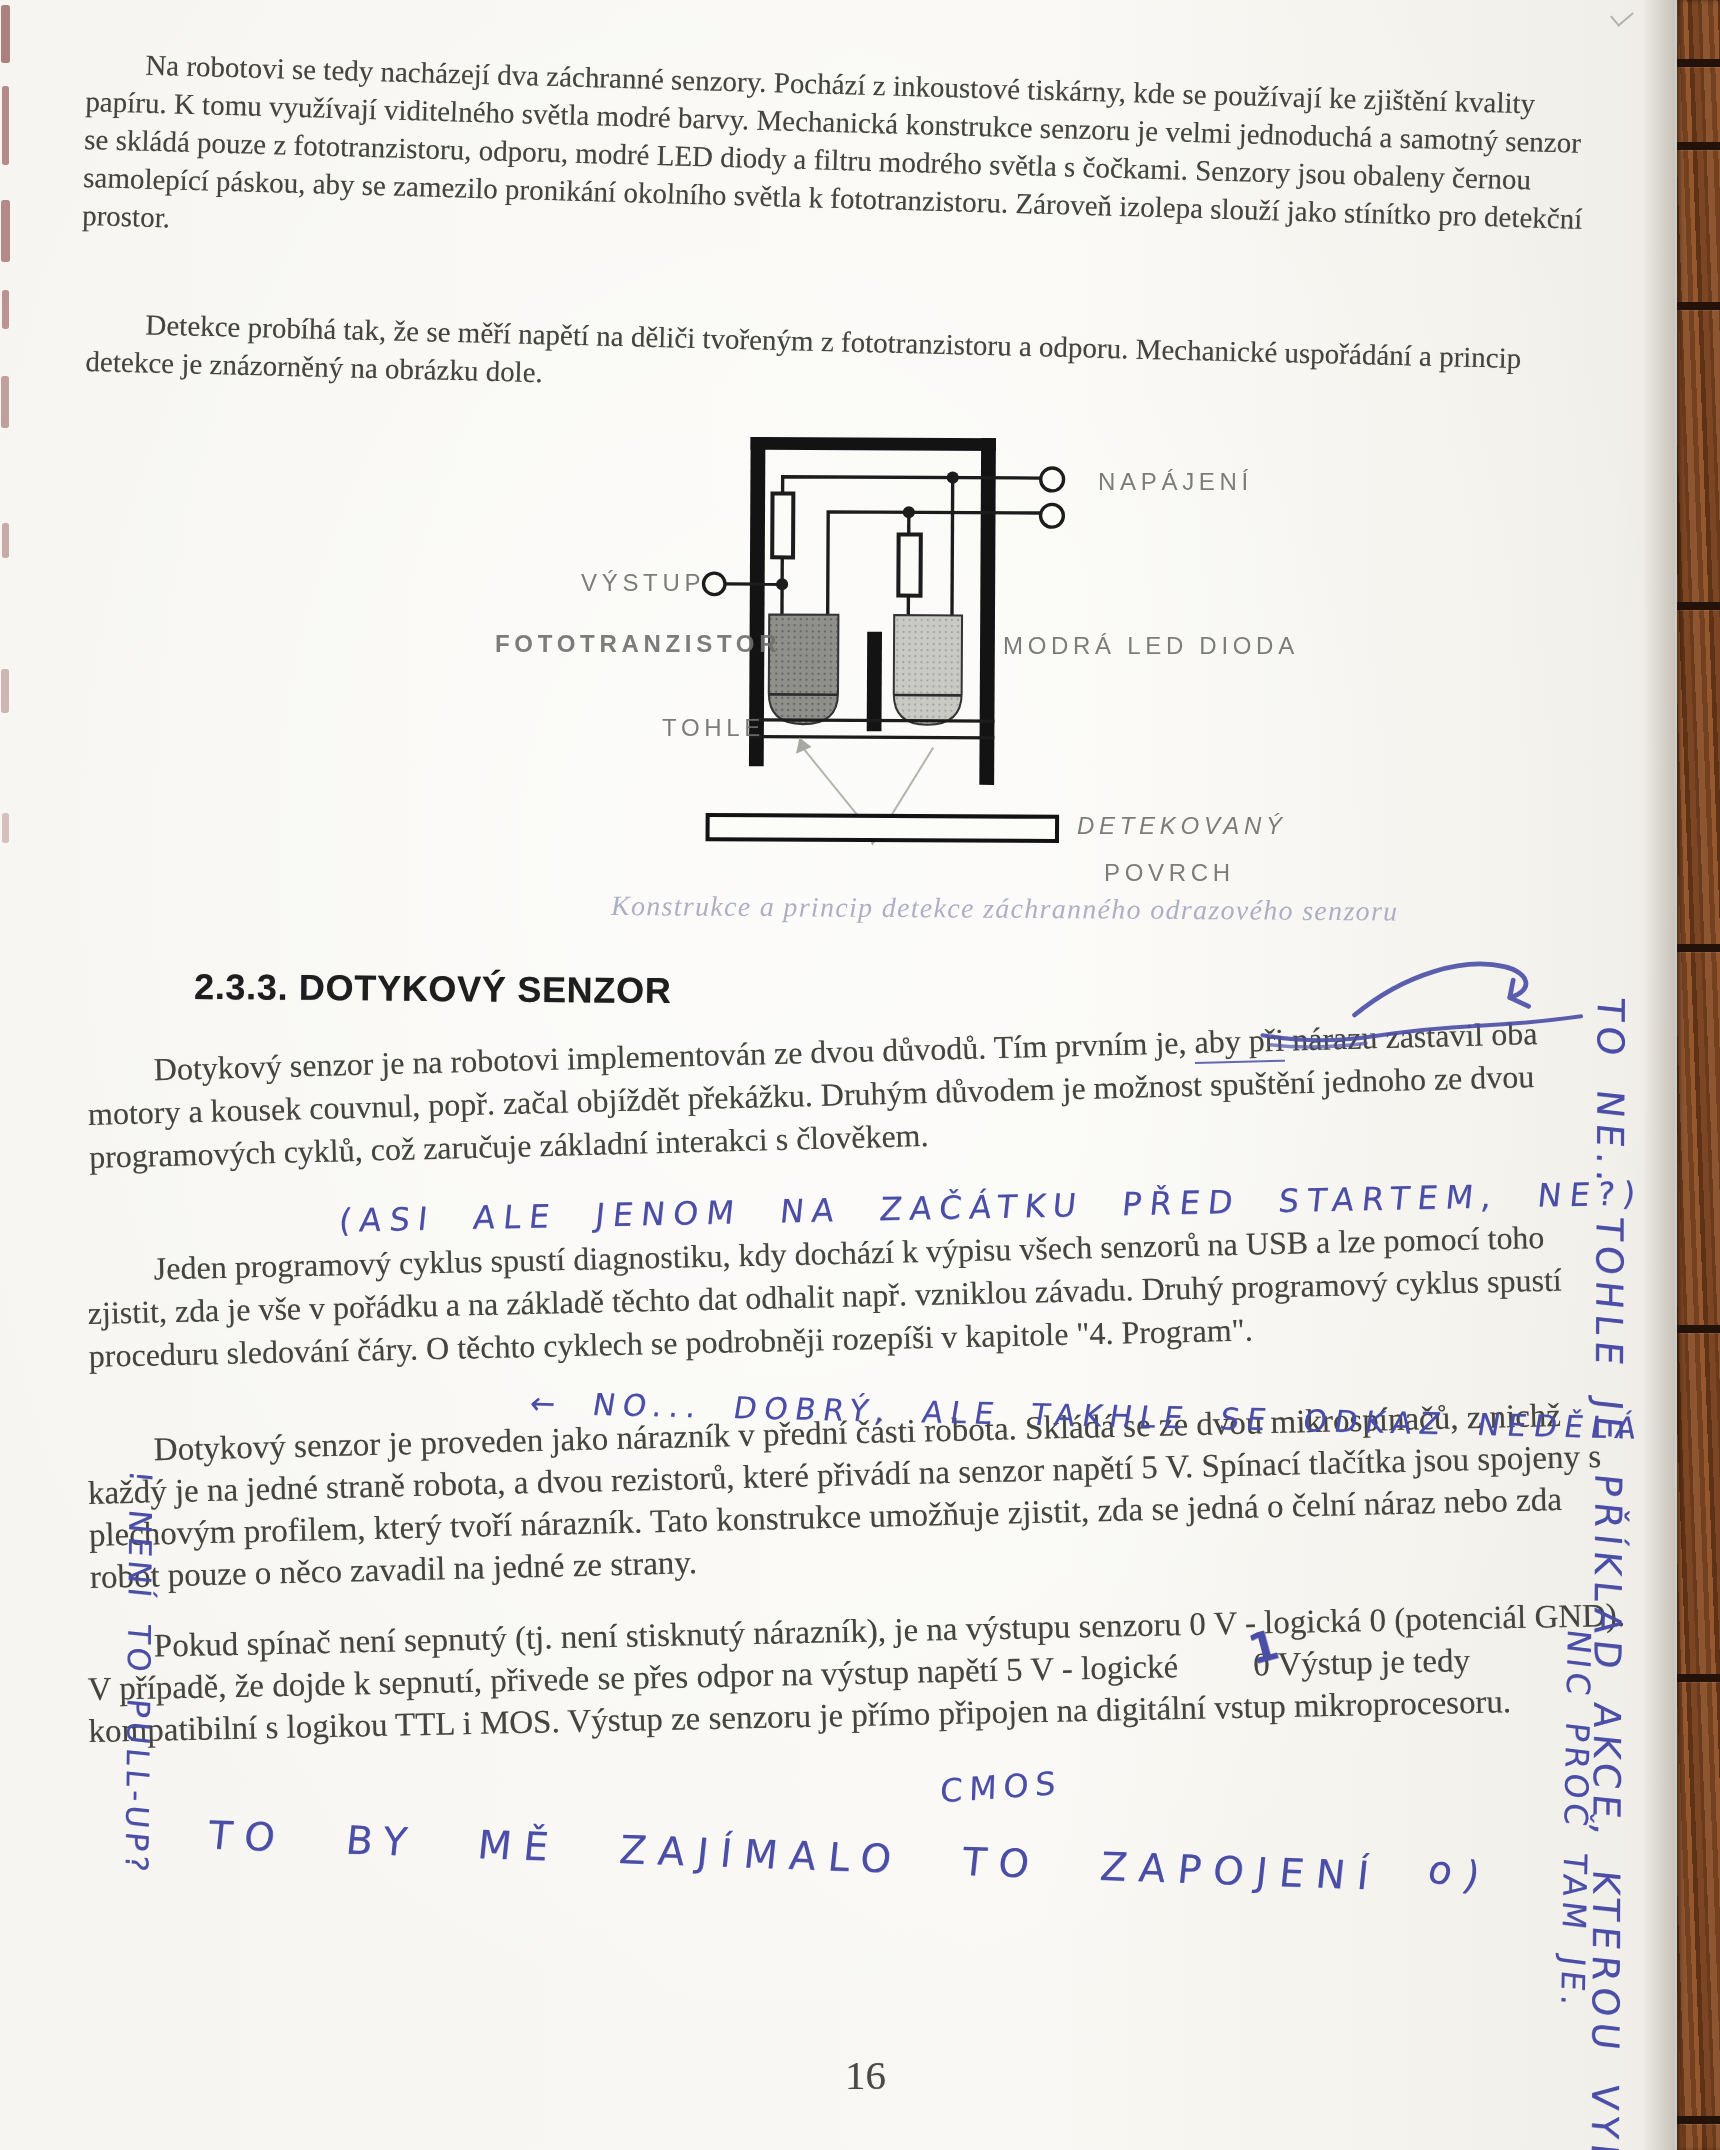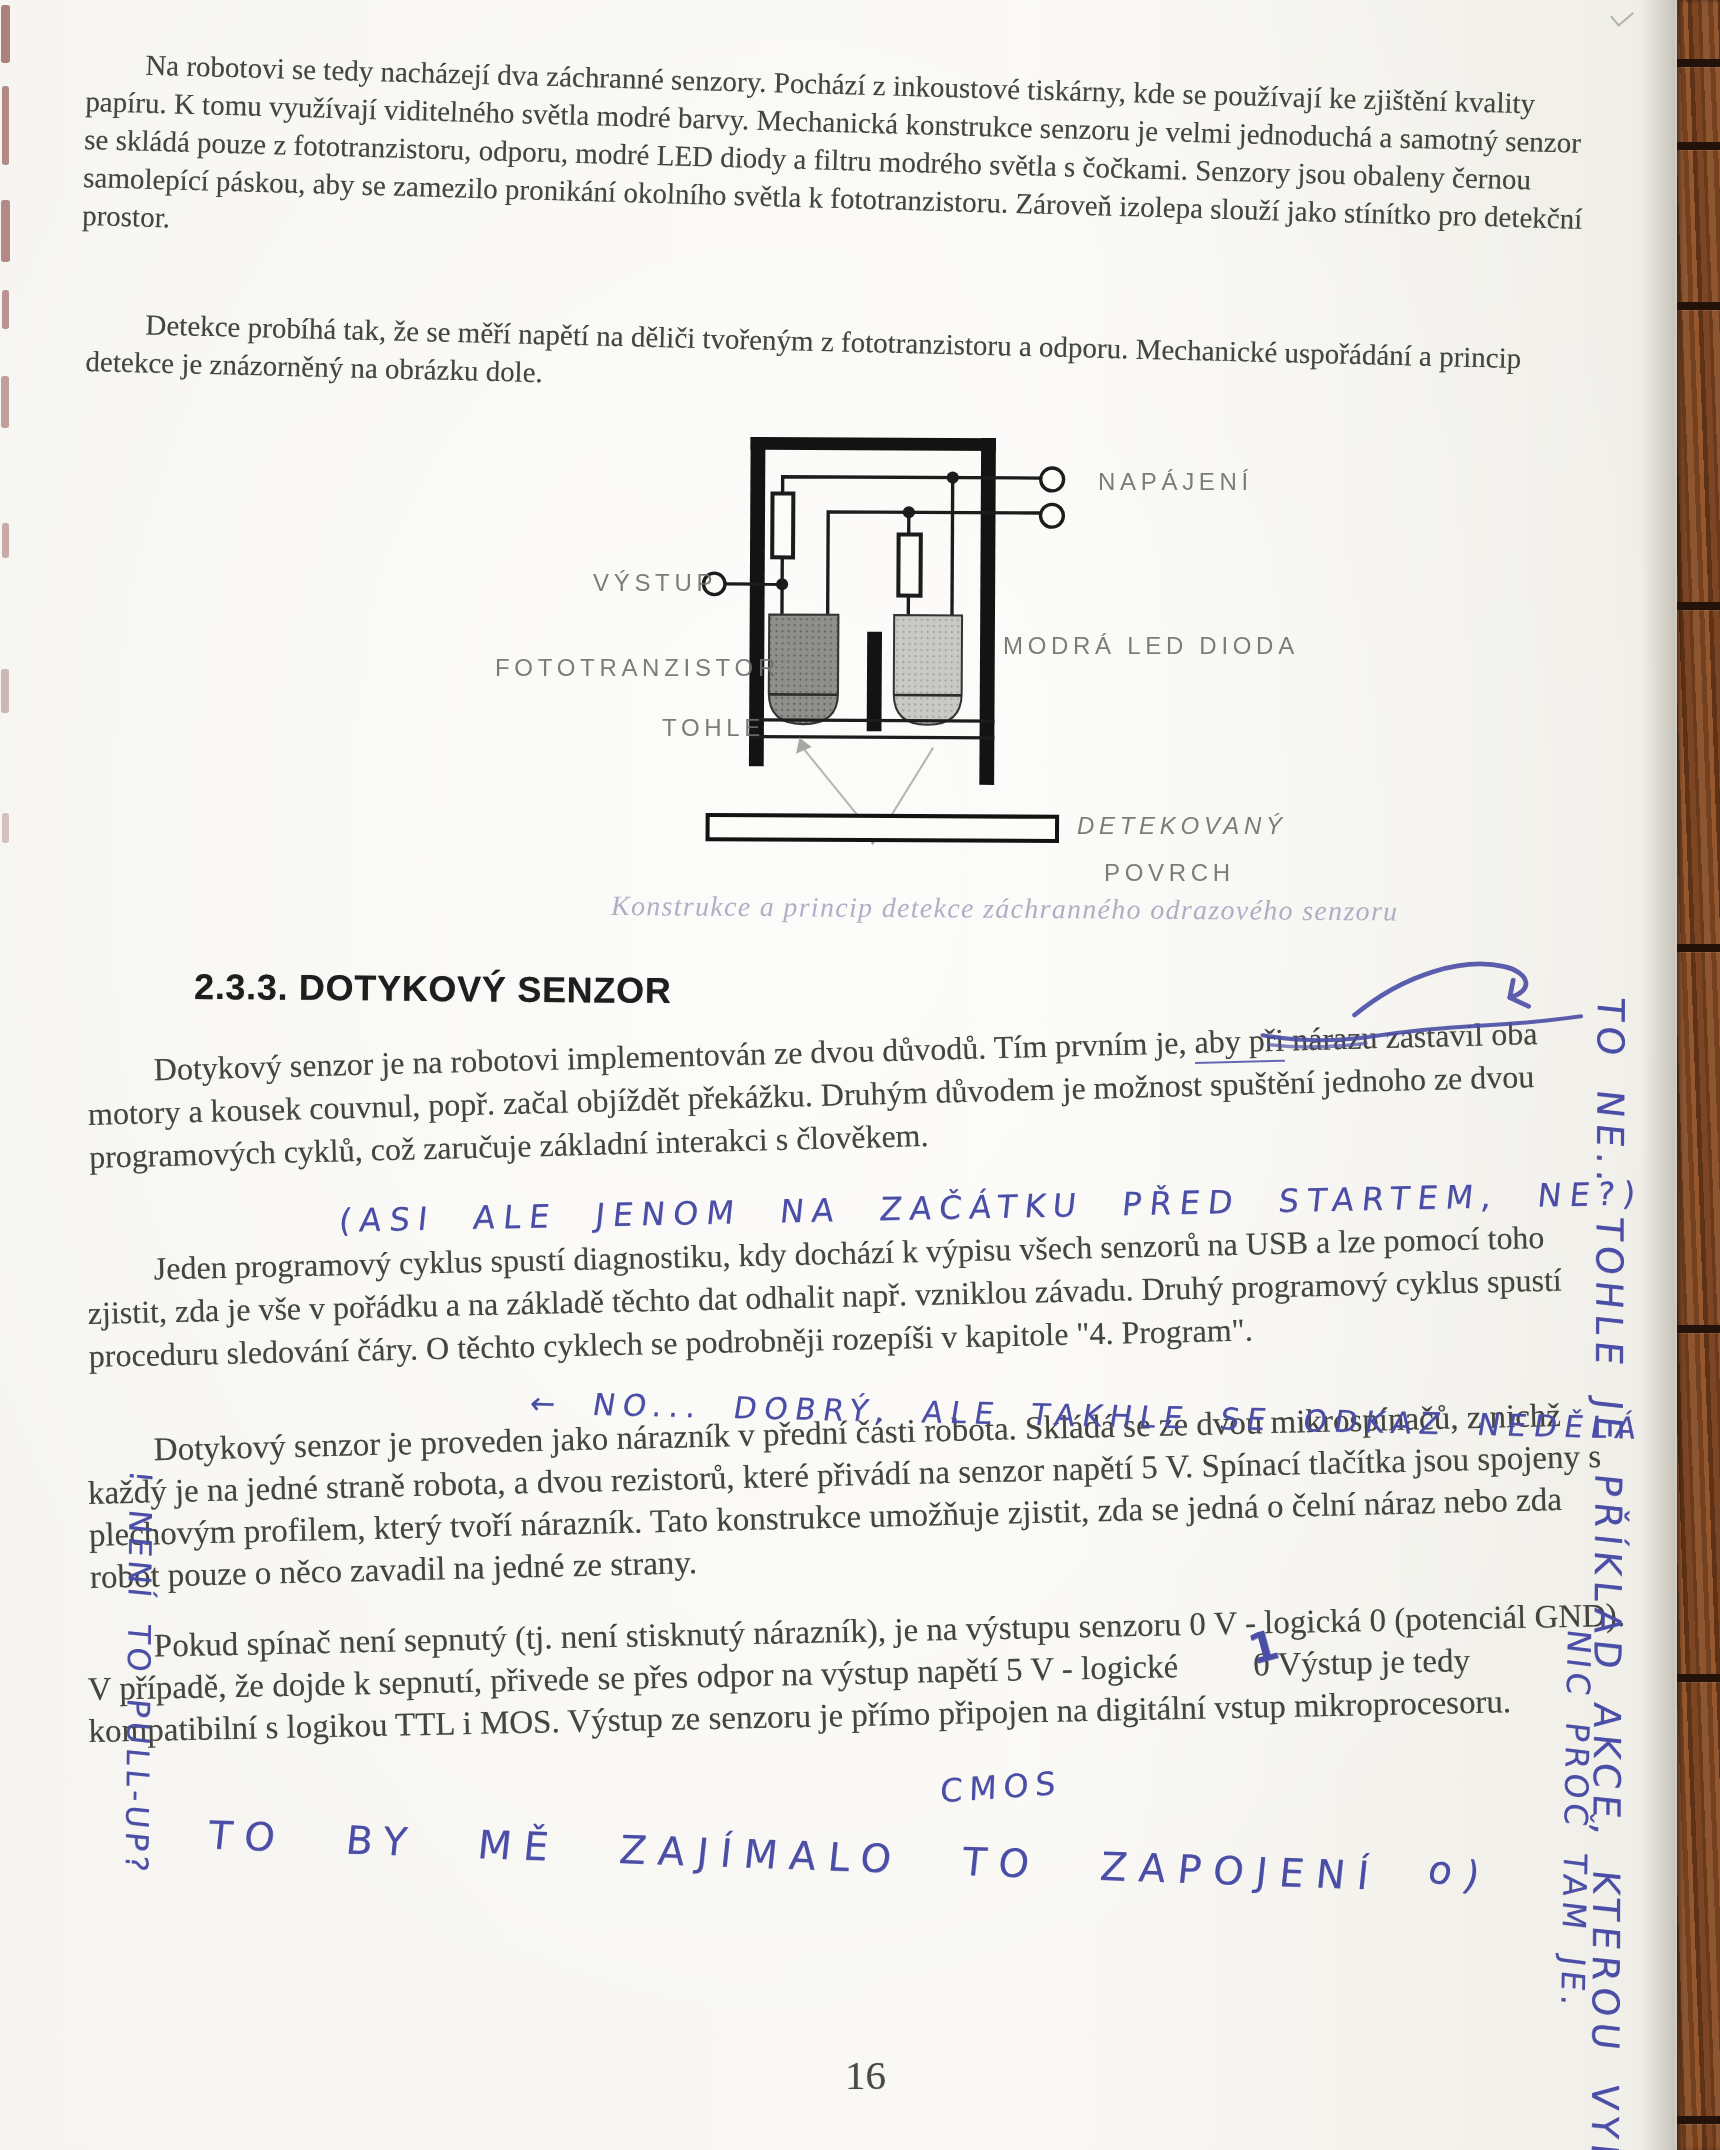--- a/index.html
+++ b/index.html
@@ -169,22 +169,22 @@
       <path d="M1195 1112 L1300 1240"></path>
       <path d="M1390 1112 L1312 1240"></path>
     </g>
     <polygon points="1186,1122 1191,1098 1209,1112" fill="#a8a8a3"></polygon>
     <polygon points="1290,1228 1318,1236 1300,1258" fill="#a8a8a3"></polygon>
 
     <rect x="1055" y="1214" width="520" height="36" fill="#fcfcf9" stroke="#131313" stroke-width="6"></rect>
   </svg>
 
   <div class="fig-label" style="left:1098px; top:468px;">NAPÁJENÍ</div>
-  <div class="fig-label" style="left:581px;  top:569px;margin-left:12px;">VÝSTUP</div>
-  <div class="fig-label" style="left:495px; top:654px;">FOTOTRANZISTOR</div>
+  <div class="fig-label" style="left:581px;  top:569px;">VÝSTUP</div>
+  <div class="fig-label" style="left:495px; top:630px;font-weight:bold;">FOTOTRANZISTOR</div>
   <div class="fig-label" style="left:1003px; top:632px;">MODRÁ LED DIODA</div>
   <div class="fig-label" style="left:662px; top:714px;">TOHLE</div>
   <div class="fig-label" style="left:1077px; top:812px;font-style:italic;">DETEKOVANÝ</div>
   <div class="fig-label" style="left:1104px; top:859px;">POVRCH</div>
   <div class="fig-caption">Konstrukce a princip detekce záchranného odrazového senzoru</div>
 
   <div class="heading">2.3.3. DOTYKOVÝ SENZOR</div>
 
   <div class="para p-mid" style="top:1050px; transform:rotate(-1.5deg); transform-origin:0 27px;">
     <span>Dotykový senzor je na robotovi implementován ze dvou důvodů. Tím prvním je, </span><span class="underlined">aby při</span><span> nárazu zastavil oba motory a kousek couvnul, popř. začal objíždět překážku. Druhým důvodem je možnost spuštění jednoho ze dvou programových cyklů, což zaručuje základní interakci s člověkem.</span>

